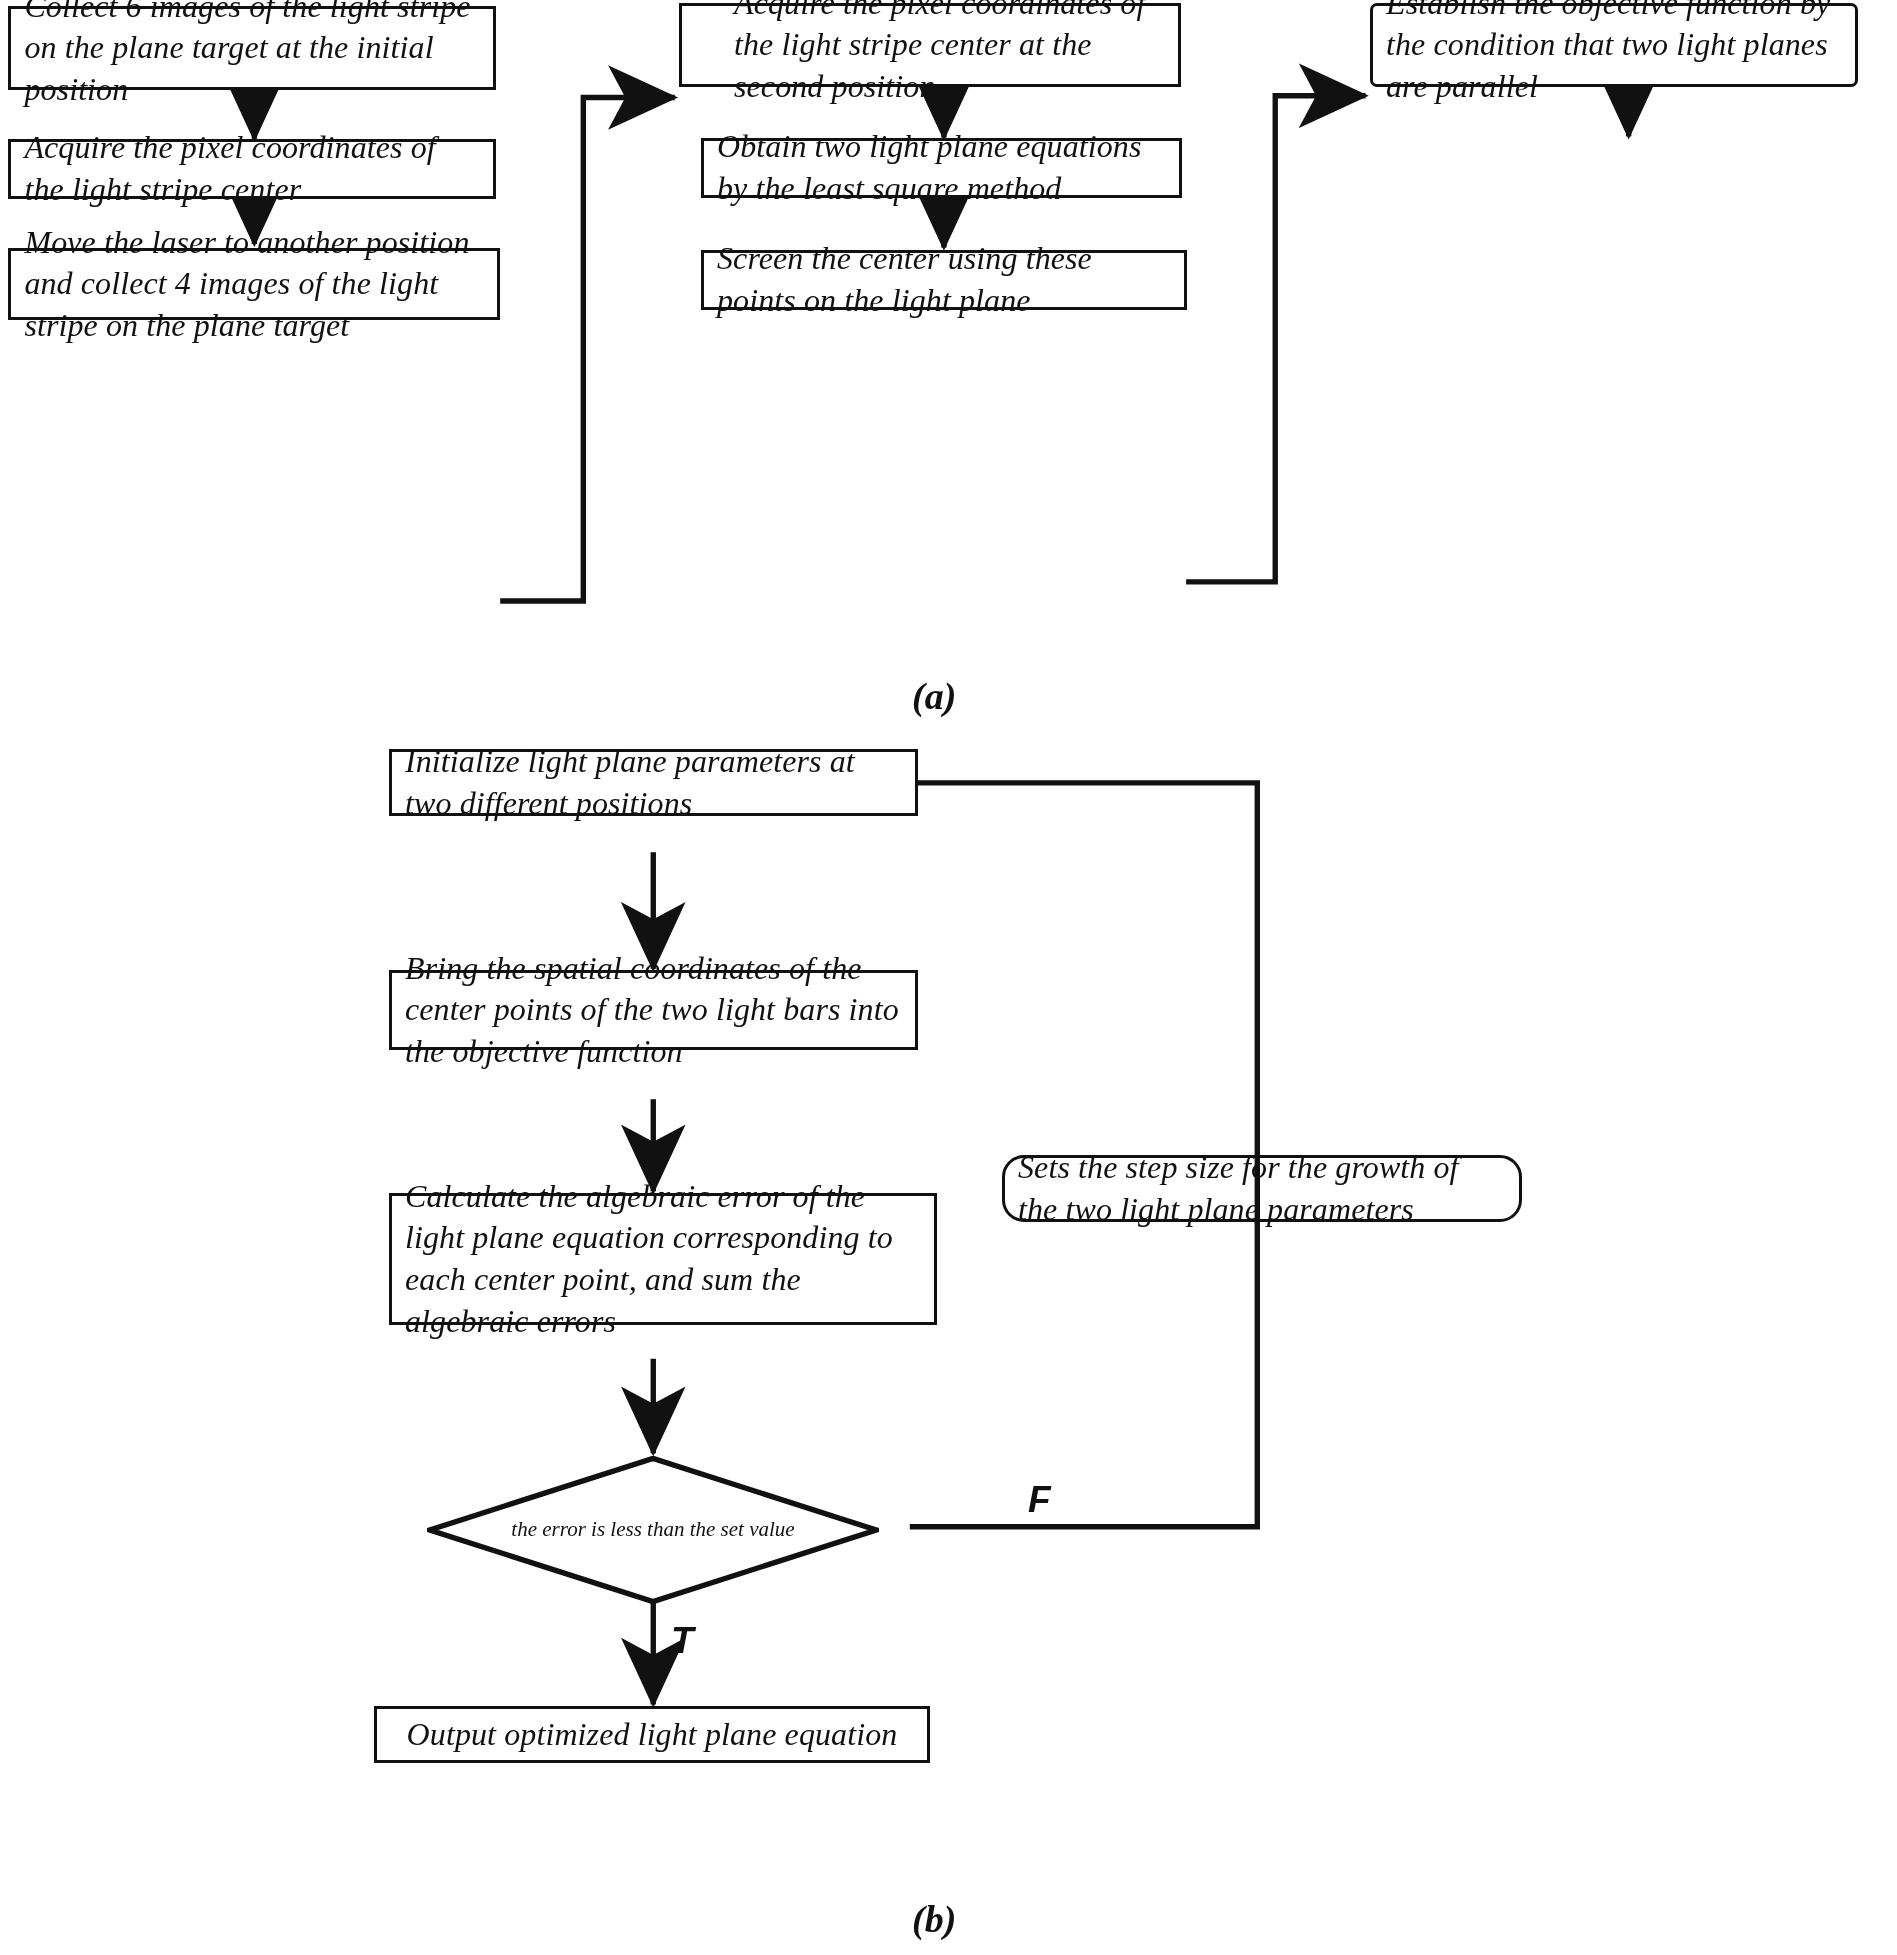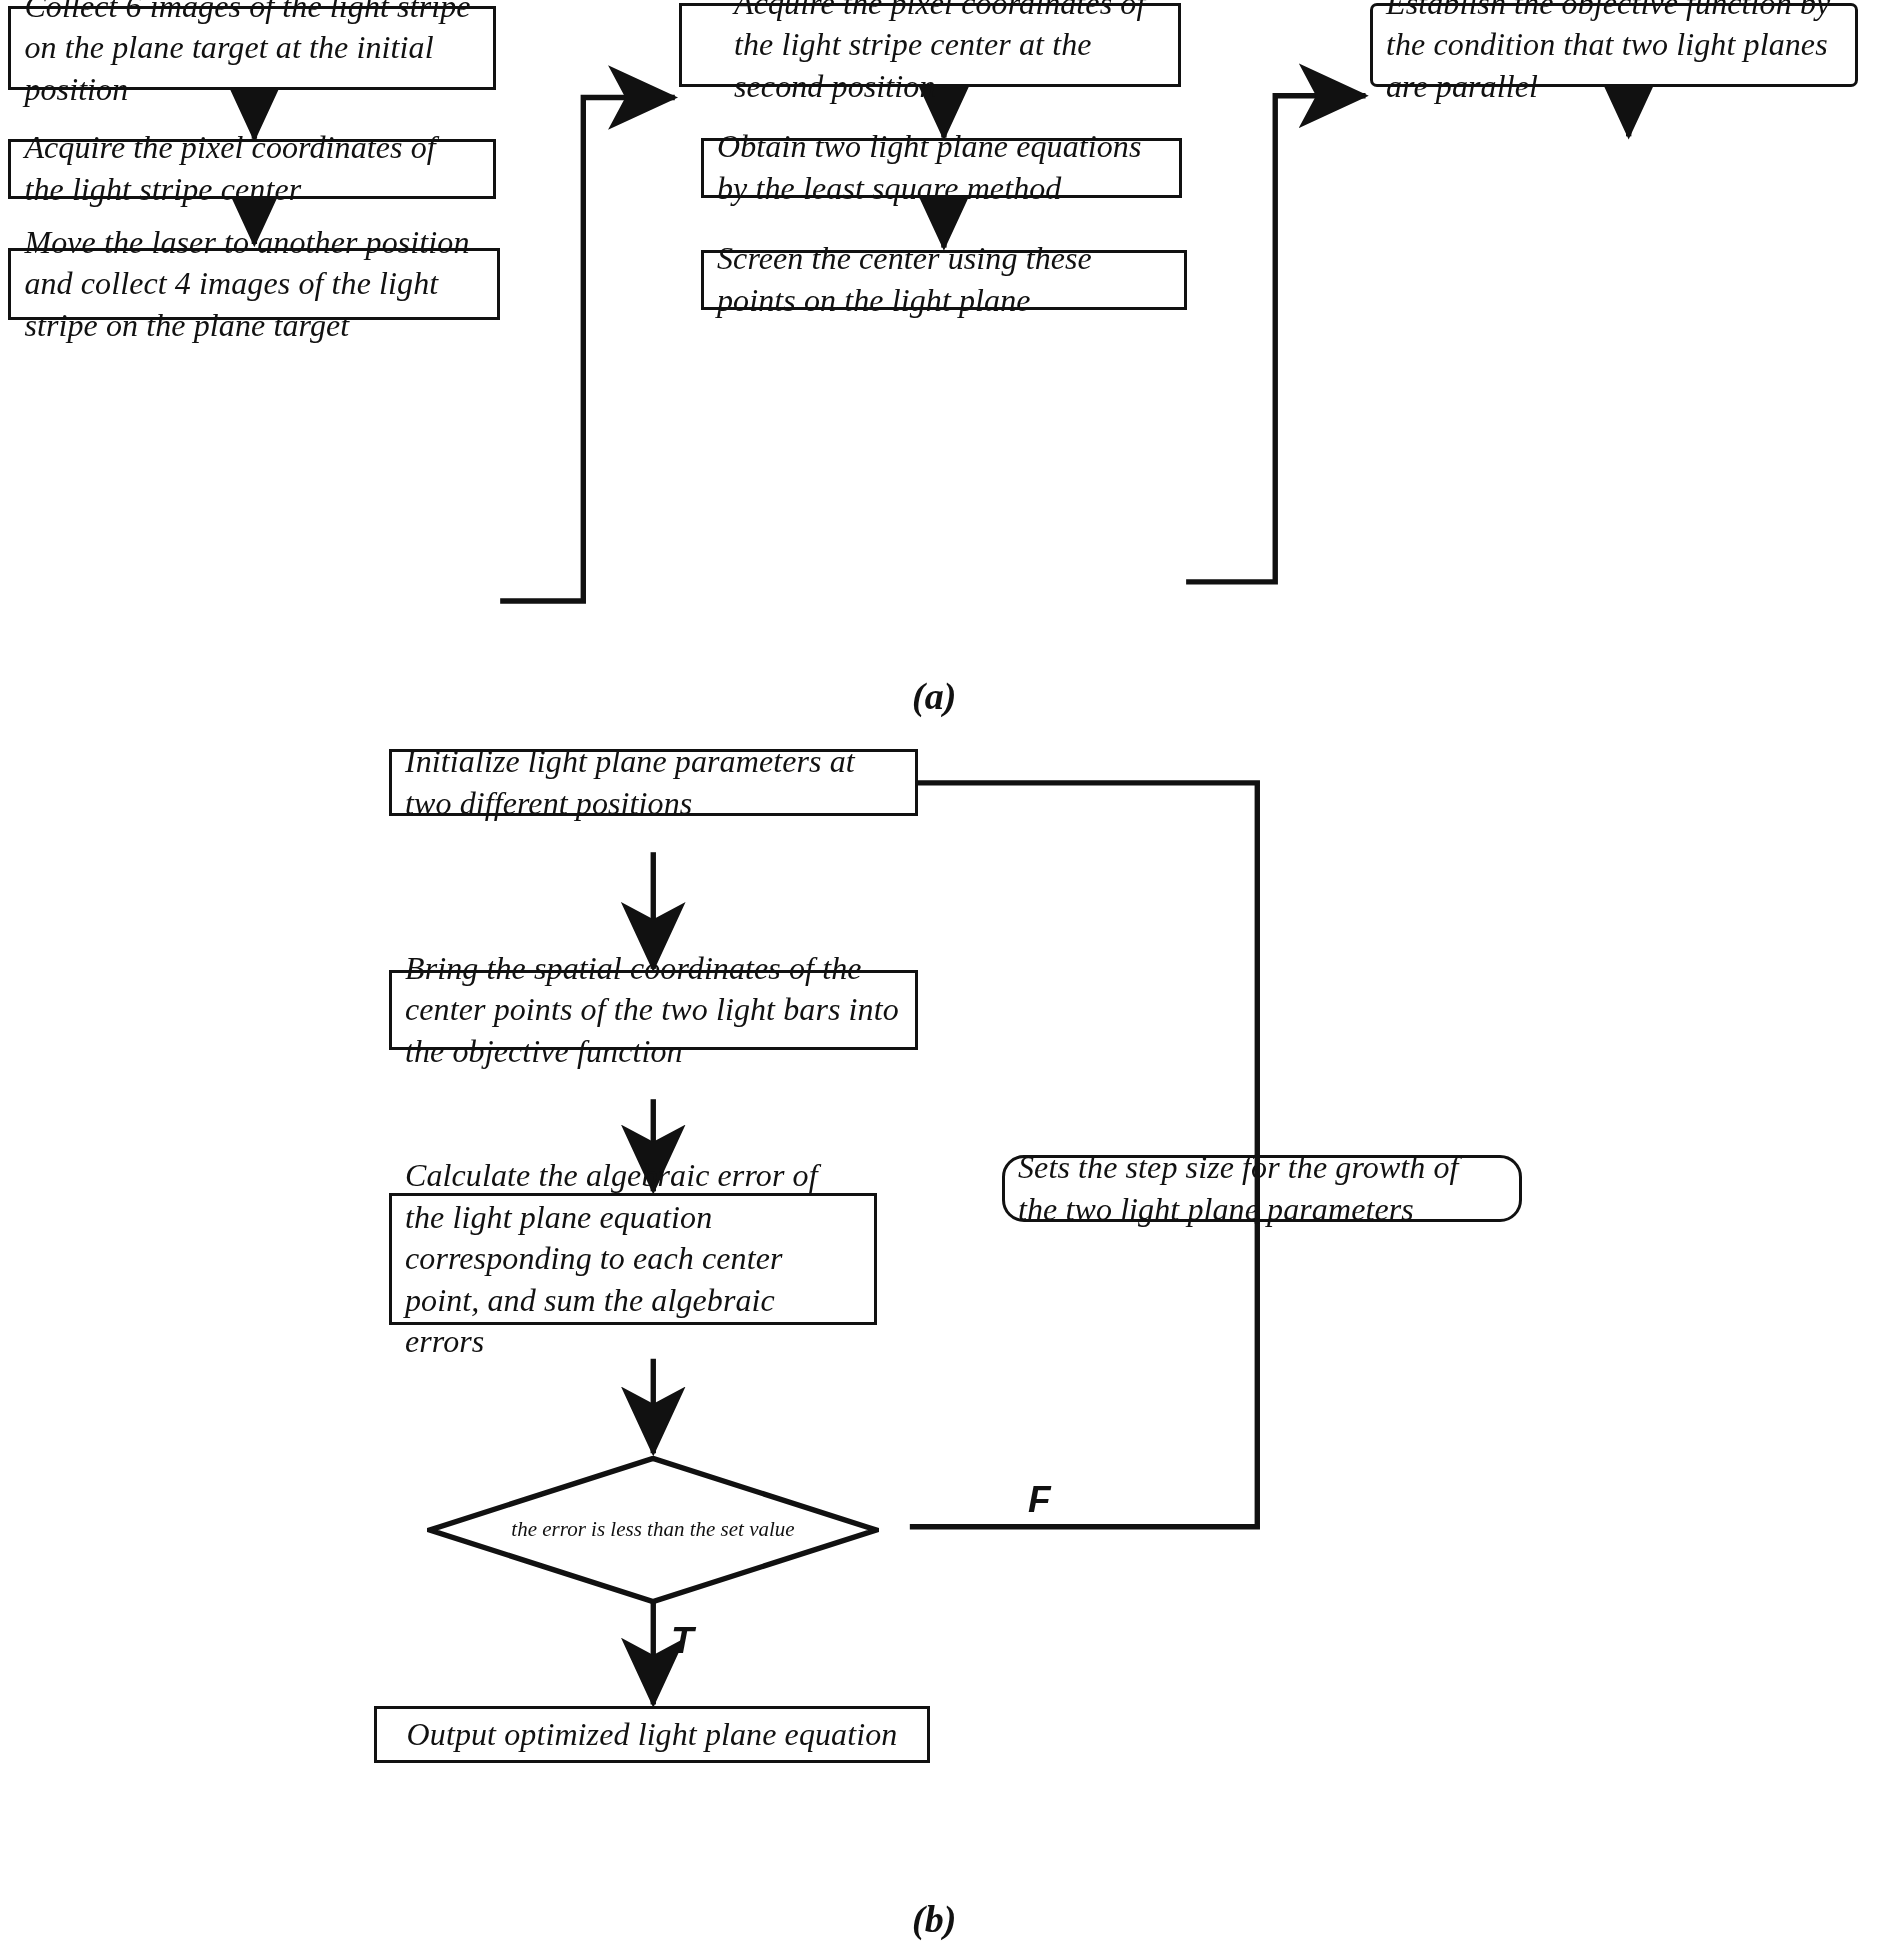--- a/index.html
+++ b/index.html
@@ -154,21 +154,21 @@
   <div class="subcaption" style="left:912px; top:674px;">(a)</div>
 
   <div class="node" style="left:389px; top:749px; width:529px; height:67px;">
     <span class="txt">Initialize light plane parameters at two different positions</span>
   </div>
 
   <div class="node" style="left:389px; top:970px; width:529px; height:80px;">
     <span class="txt">Bring the spatial coordinates of the center points of the two light bars into the objective function</span>
   </div>
 
-  <div class="node" style="left:389px; top:1193px; width:488px; height:132px;">
+  <div class="node" style="left:389px; top:1193px; width:548px; height:132px;">
     <span class="txt">Calculate the algebraic error of the light plane equation corresponding to each center point, and sum the algebraic errors</span>
   </div>
 
   <div class="node" style="left:1002px; top:1155px; width:520px; height:67px;border-radius:22px;">
     <span class="txt">Sets the step size for the growth of the two light plane parameters</span>
   </div>
 
   <div class="node center" style="left:374px; top:1706px; width:556px; height:57px;">
     <span class="txt">Output optimized light plane equation</span>
   </div>

